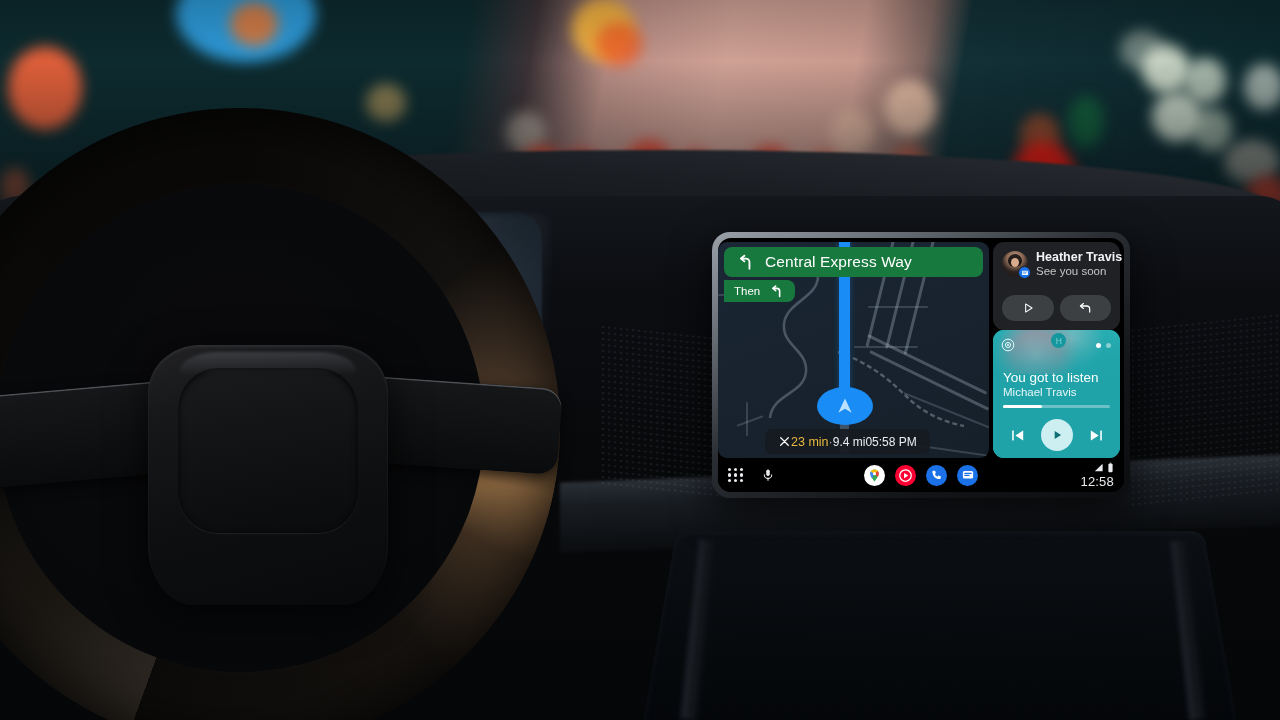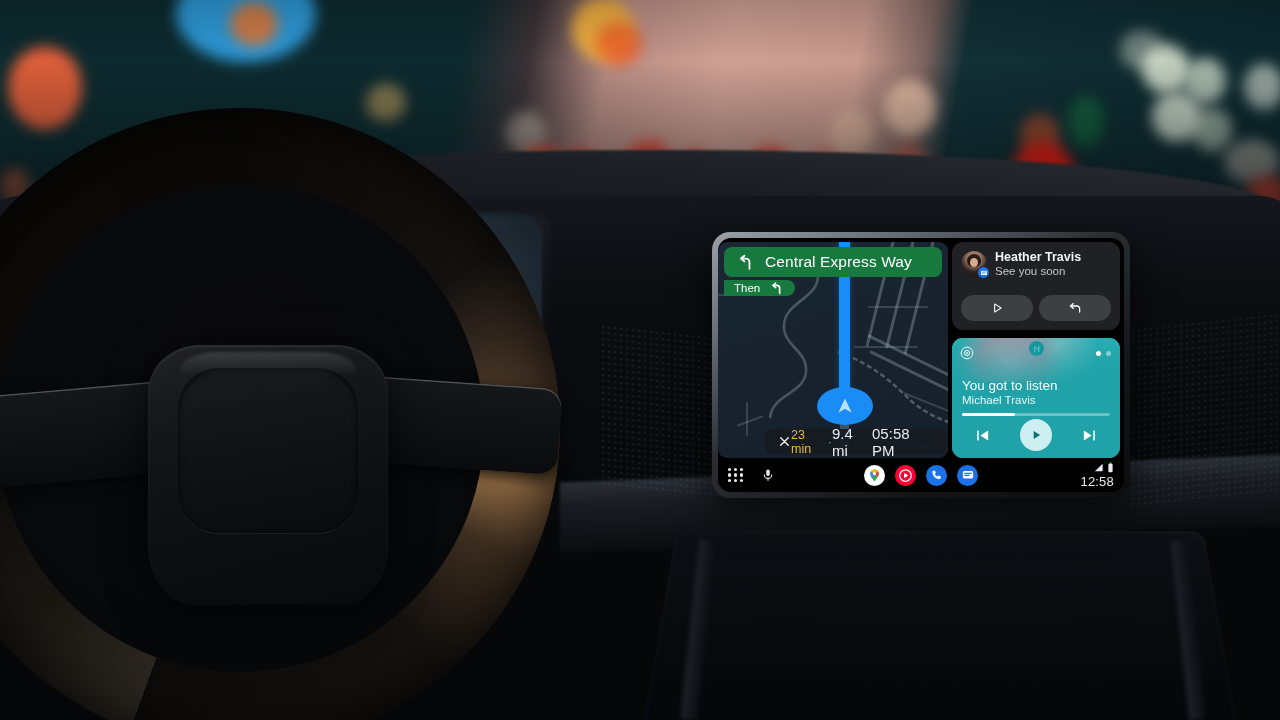--- a/index.html
+++ b/index.html
@@ -223,38 +223,38 @@
   
   .maneuver {
     position:absolute; left:6px; top:5px; right:6px; height:30px;
     background:#18793f; border-radius:8px;
     display:flex; align-items:center; gap:10px; padding:0 12px;
   }
   .maneuver-text {
     color:#fff; font-size:15.5px; letter-spacing:.1px; white-space:nowrap;
   }
   .then-chip {
-    position:absolute; left:6px; top:38px; height:16px;
+    position:absolute; left:6px; top:38px; height:22px;
     background:#18793f; border-radius:0 8px 8px 0;
     display:flex; align-items:center; gap:9px; padding:0 11px 0 10px;
   }
   .then-chip .then-label { color:#fff; font-size:11.5px; }
 
   
   .eta-bar {
     position:absolute; left:47px; bottom:4px; height:25px;
     background: rgba(22,26,32,.90); border-radius:7px;
     display:flex; align-items:center; padding:0 13px;
   }
   .eta-time { color:#e8b93f; font-size:12.5px; }
-  .eta-rest { color:#e9edf2; font-size:15px; }
+  .eta-rest { color:#e9edf2; font-size:12px; }
   .eta-sep  { color:#9aa3ad; font-size:12.5px; }
 
   
-  .side-col { width:168px; display:flex; flex-direction:column; gap:8px; }
+  .side-col { width:127px; display:flex; flex-direction:column; gap:0; }
 
   
   .msg-card {
     background:#202124; border-radius:11px; padding:8px 9px 9px 9px;
     height:88px; display:flex; flex-direction:column; justify-content:space-between;
   }
   .msg-head { display:flex; align-items:center; gap:8px; }
   .avatar-wrap { position:relative; width:26px; height:26px; flex:0 0 26px; }
   .avatar {
     width:26px; height:26px; border-radius:50%; overflow:hidden;

